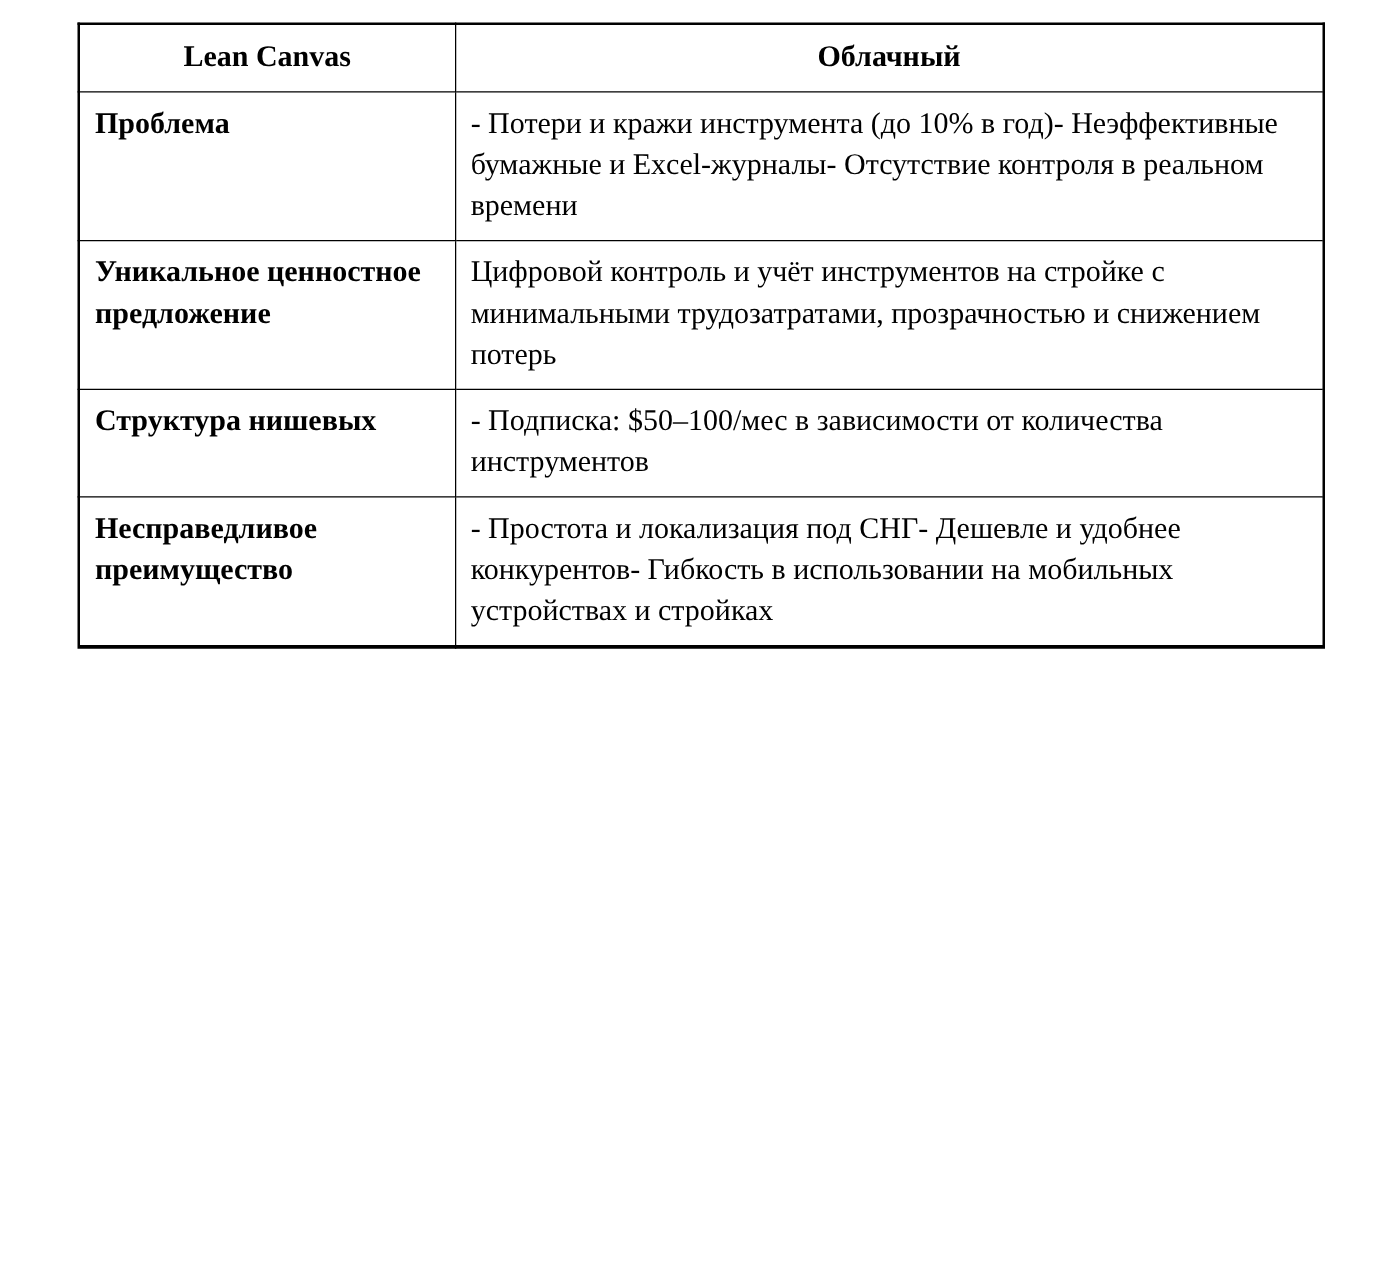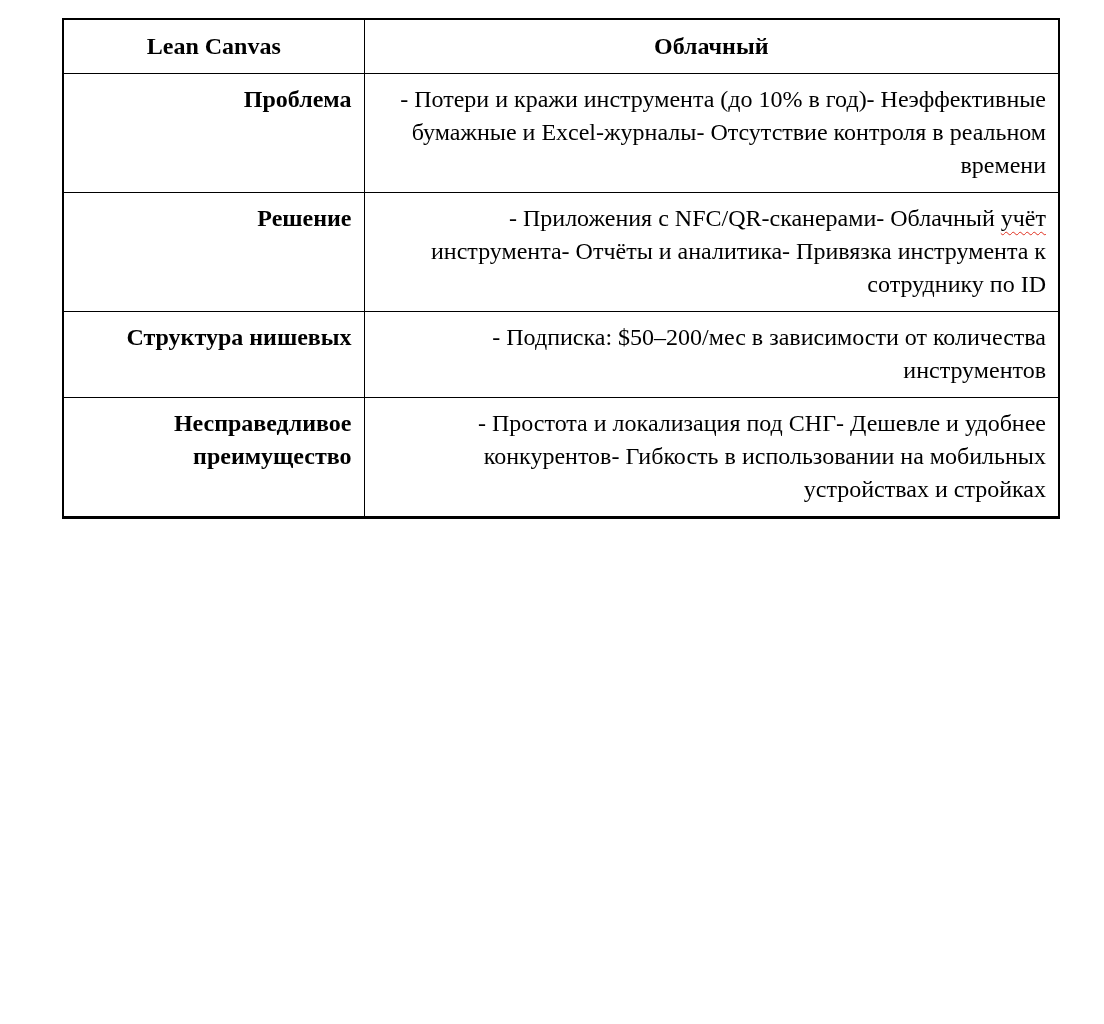--- a/index.html
+++ b/index.html
@@ -40,21 +40,21 @@
     word-wrap: normal;
   }
   table.lean-table th {
     font-weight: bold;
     text-align: center;
     vertical-align: middle;
     padding: 10px 8px;
   }
   table.lean-table td {
     padding: 9px 12px 10px 12px;
-    text-align: right;
+    text-align: left;
   }
   td.cell-label { font-weight: bold; padding-right: 8px; }
   td.cell-desc  { font-weight: normal; margin-left: 32px; }
   .squiggle {
     text-decoration-line: underline;
     text-decoration-style: wavy;
     text-decoration-color: #e03020;
     text-decoration-thickness: 1px;
     text-underline-offset: 5px;
   }
@@ -73,26 +73,26 @@
         <th>Lean Canvas</th>
         <th>Облачный</th>
       </tr>
     </thead>
     <tbody>
       <tr>
         <td class="cell-label">Проблема</td>
         <td class="cell-desc">- Потери и кражи инструмента (до 10% в год)- Неэффективные бумажные и Excel-журналы- Отсутствие контроля в реальном времени</td>
       </tr>
       <tr>
-        <td class="cell-label">Решение</td>
-        <td class="cell-desc"><span>- Приложения с NFC/QR-сканерами- Облачный </span><span class="squiggle">учёт</span><span> инструмента- Отчёты и аналитика- Привязка инструмента к сотруднику по ID</span></td>
+        <td class="cell-label">Уникальное ценностное предложение</td>
+        <td class="cell-desc">Цифровой контроль и учёт инструментов на стройке с минимальными трудозатратами, прозрачностью и снижением потерь</td>
       </tr>
       <tr>
         <td class="cell-label">Структура нишевых</td>
-        <td class="cell-desc">- Подписка: $50–200/мес в зависимости от количества инструментов</td>
+        <td class="cell-desc">- Подписка: $50–100/мес в зависимости от количества инструментов</td>
       </tr>
       <tr>
         <td class="cell-label">Несправедливое преимущество</td>
         <td class="cell-desc">- Простота и локализация под СНГ- Дешевле и удобнее конкурентов- Гибкость в использовании на мобильных устройствах и стройках</td>
       </tr>
     </tbody>
   </table>
 </div>
 
 </body></html>

